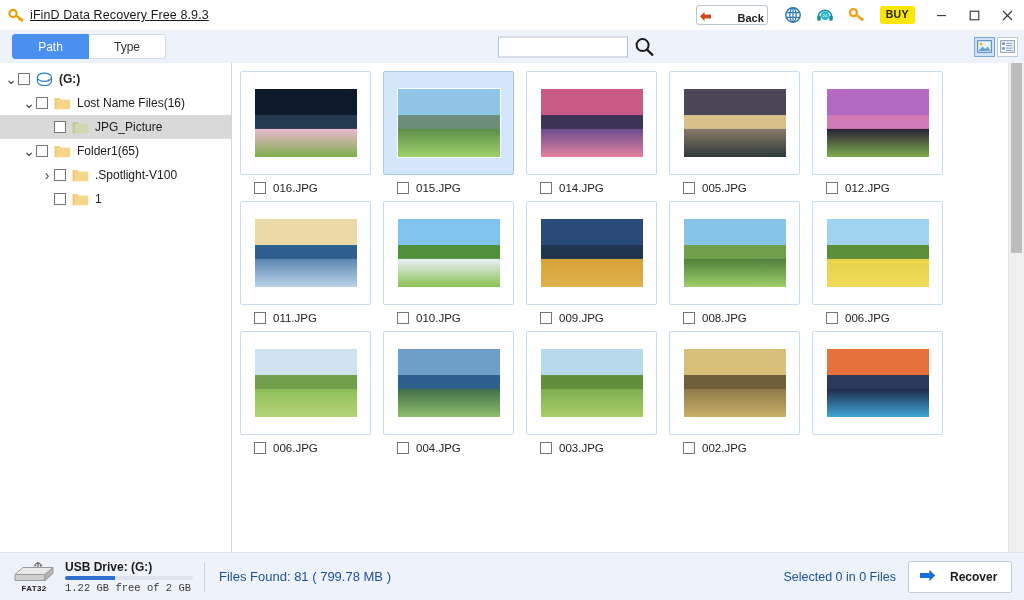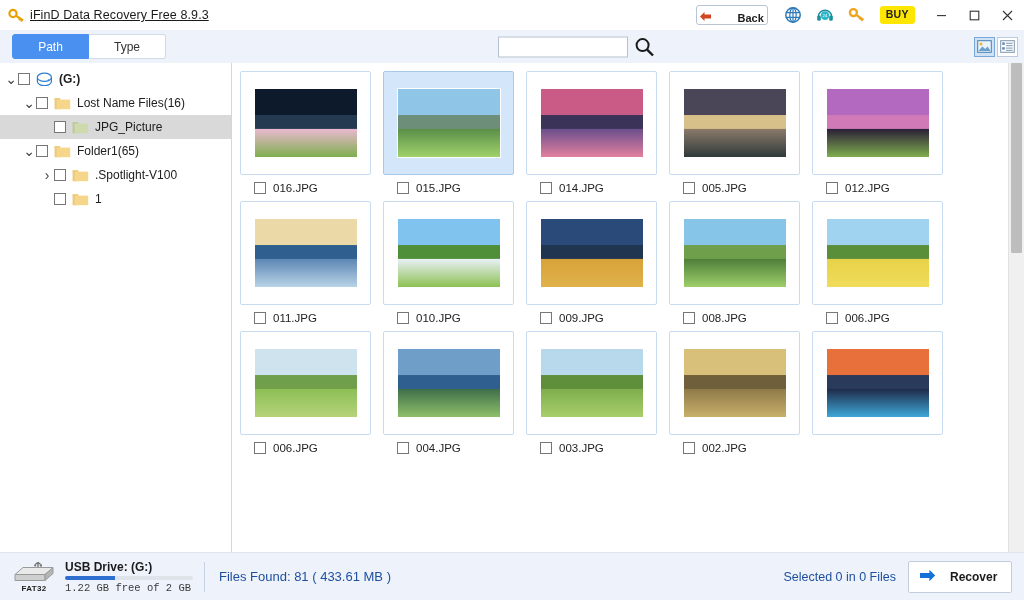--- a/index.html
+++ b/index.html
@@ -501,21 +501,21 @@
       <div class="usb-text">
         <span class="usb-title">USB Drive: (G:)</span>
         <div class="bar-track">
           <div class="bar-fill" id="barfill" style="width: 39%;"></div>
         </div>
         <span class="usb-sub">1.22 GB free of 2 GB</span>
       </div>
     </div>
 
     <div class="divider-v"></div>
-    <span class="files-found">Files Found:  81 ( 433.61 MB )</span>
+    <span class="files-found">Files Found:  81 ( 799.78 MB )</span>
 
     <div class="status-right">
       <span class="selected-txt">Selected 0 in 0 Files</span>
       <div class="recover-btn">
         <span>
           <svg width="17" height="13" viewBox="0 0 17 13">
             <path d="M10.4 0.8 L16.2 6.5 L10.4 12.2 L10.4 8.9 L1 8.9 L1 4.1 L10.4 4.1 Z" fill="#1570d8"></path>
           </svg>
         </span>
         <span class="recover-txt">Recover</span>

